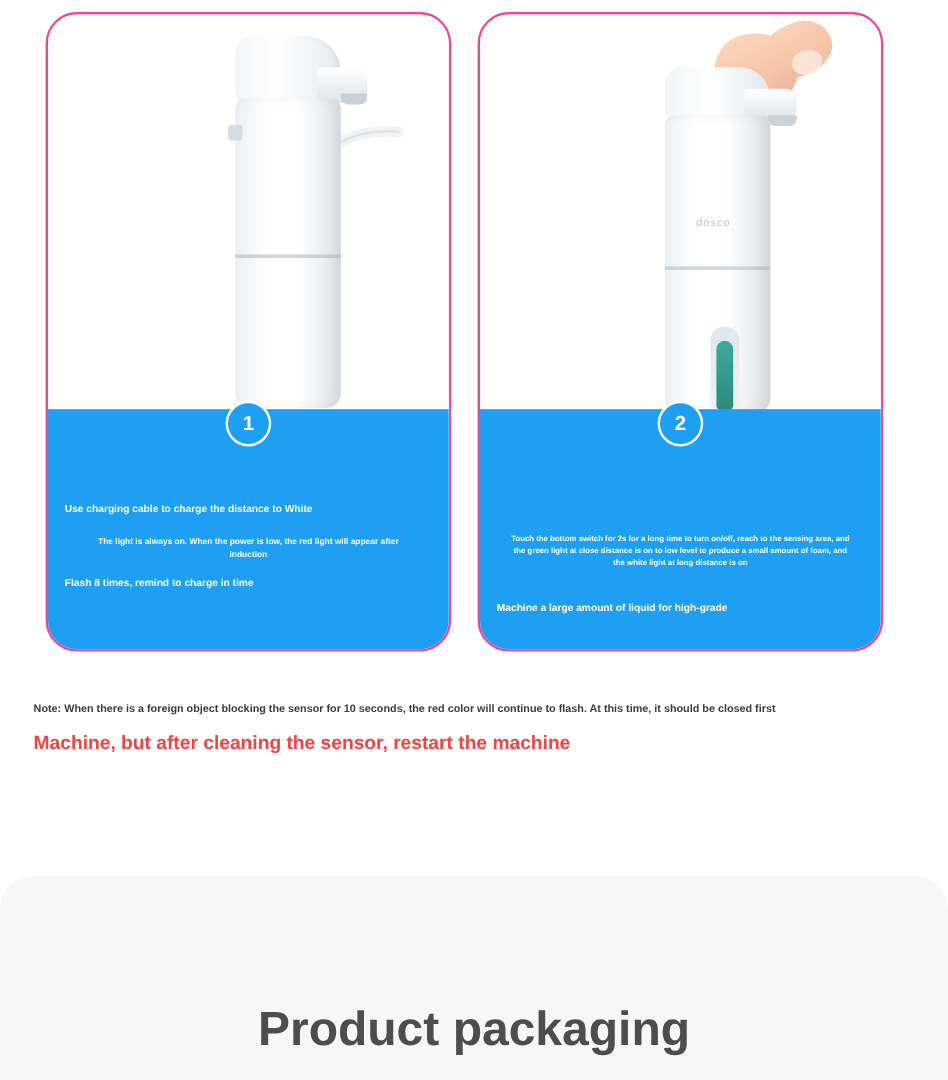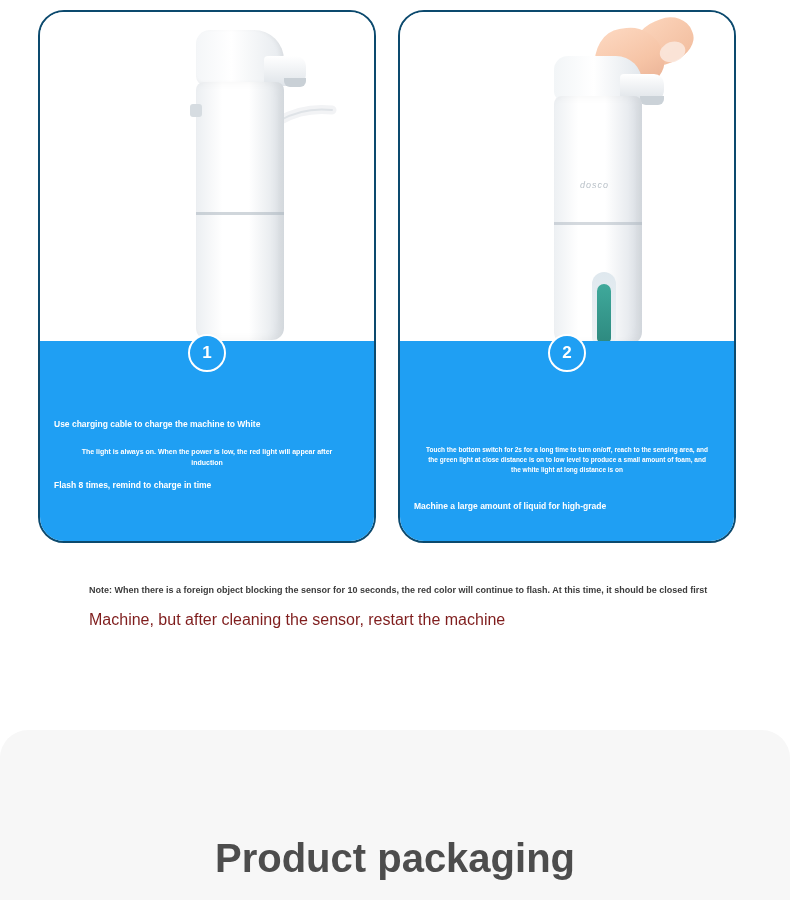--- a/index.html
+++ b/index.html
@@ -24,21 +24,21 @@
   .panels {
     display: flex;
     gap: 22px;
     padding: 10px 38px 0 38px;
     box-sizing: border-box;
   }
   .panel {
     position: relative;
     width: 338px;
     height: 533px;
-    border: 2px solid #0c4a6e;
+    border: 2px solid #ec4899;
     border-radius: 26px;
     box-sizing: border-box;
     background: #ffffff;
     overflow: hidden;
   }
   .panel-photo {
     position: absolute;
     left: 0;
     top: 0;
     right: 0;
@@ -232,36 +232,36 @@
     width: 26px; height: 20px;
     background: #fbe7dc;
     border-radius: 50%;
     transform: rotate(-10deg);
     opacity: 0.9;
   }
 
   
   .note-area {
     position: absolute;
-    left: 11px;
+    left: 0;
     right: 0;
     top: 585px;
-    padding: 0 78px;
+    padding: 0 28px;
     box-sizing: border-box;
   }
   .note-small {
     font-size: 9px;
     color: #3b3b3b;
     font-weight: bold;
     margin-bottom: 16px;
   }
   .note-big {
     font-size: 16px;
-    color: #7f1d1d;
-    font-weight: normal;
+    color: #ef4444;
+    font-weight: bold;
   }
 
   
   .bottom {
     position: absolute;
     left: 0;
     right: 0;
     top: 730px;
     bottom: 0;
     background: #f7f7f7;
@@ -298,21 +298,21 @@
           <div class="nozzle"></div>
           <div class="nozzle-lip"></div>
           <div class="body"></div>
           <div class="seam"></div>
           <div class="port"></div>
         </div>
       </div>
       <div class="panel-blue"></div>
       <div class="badge">1</div>
       <div class="caption-block">
-        <div class="cap-line p1-l1">Use charging cable to charge the machine to White</div>
+        <div class="cap-line p1-l1">Use charging cable to charge the distance to White</div>
         <div class="cap-line p1-l2">The light is always on. When the power is low, the red light will appear after induction</div>
         <div class="cap-line p1-l3">Flash 8 times, remind to charge in time</div>
       </div>
     </div>
 
     <div class="panel">
       <div class="panel-photo">
         <div class="dispenser d2">
           <div class="finger2"></div>
           <div class="finger">

